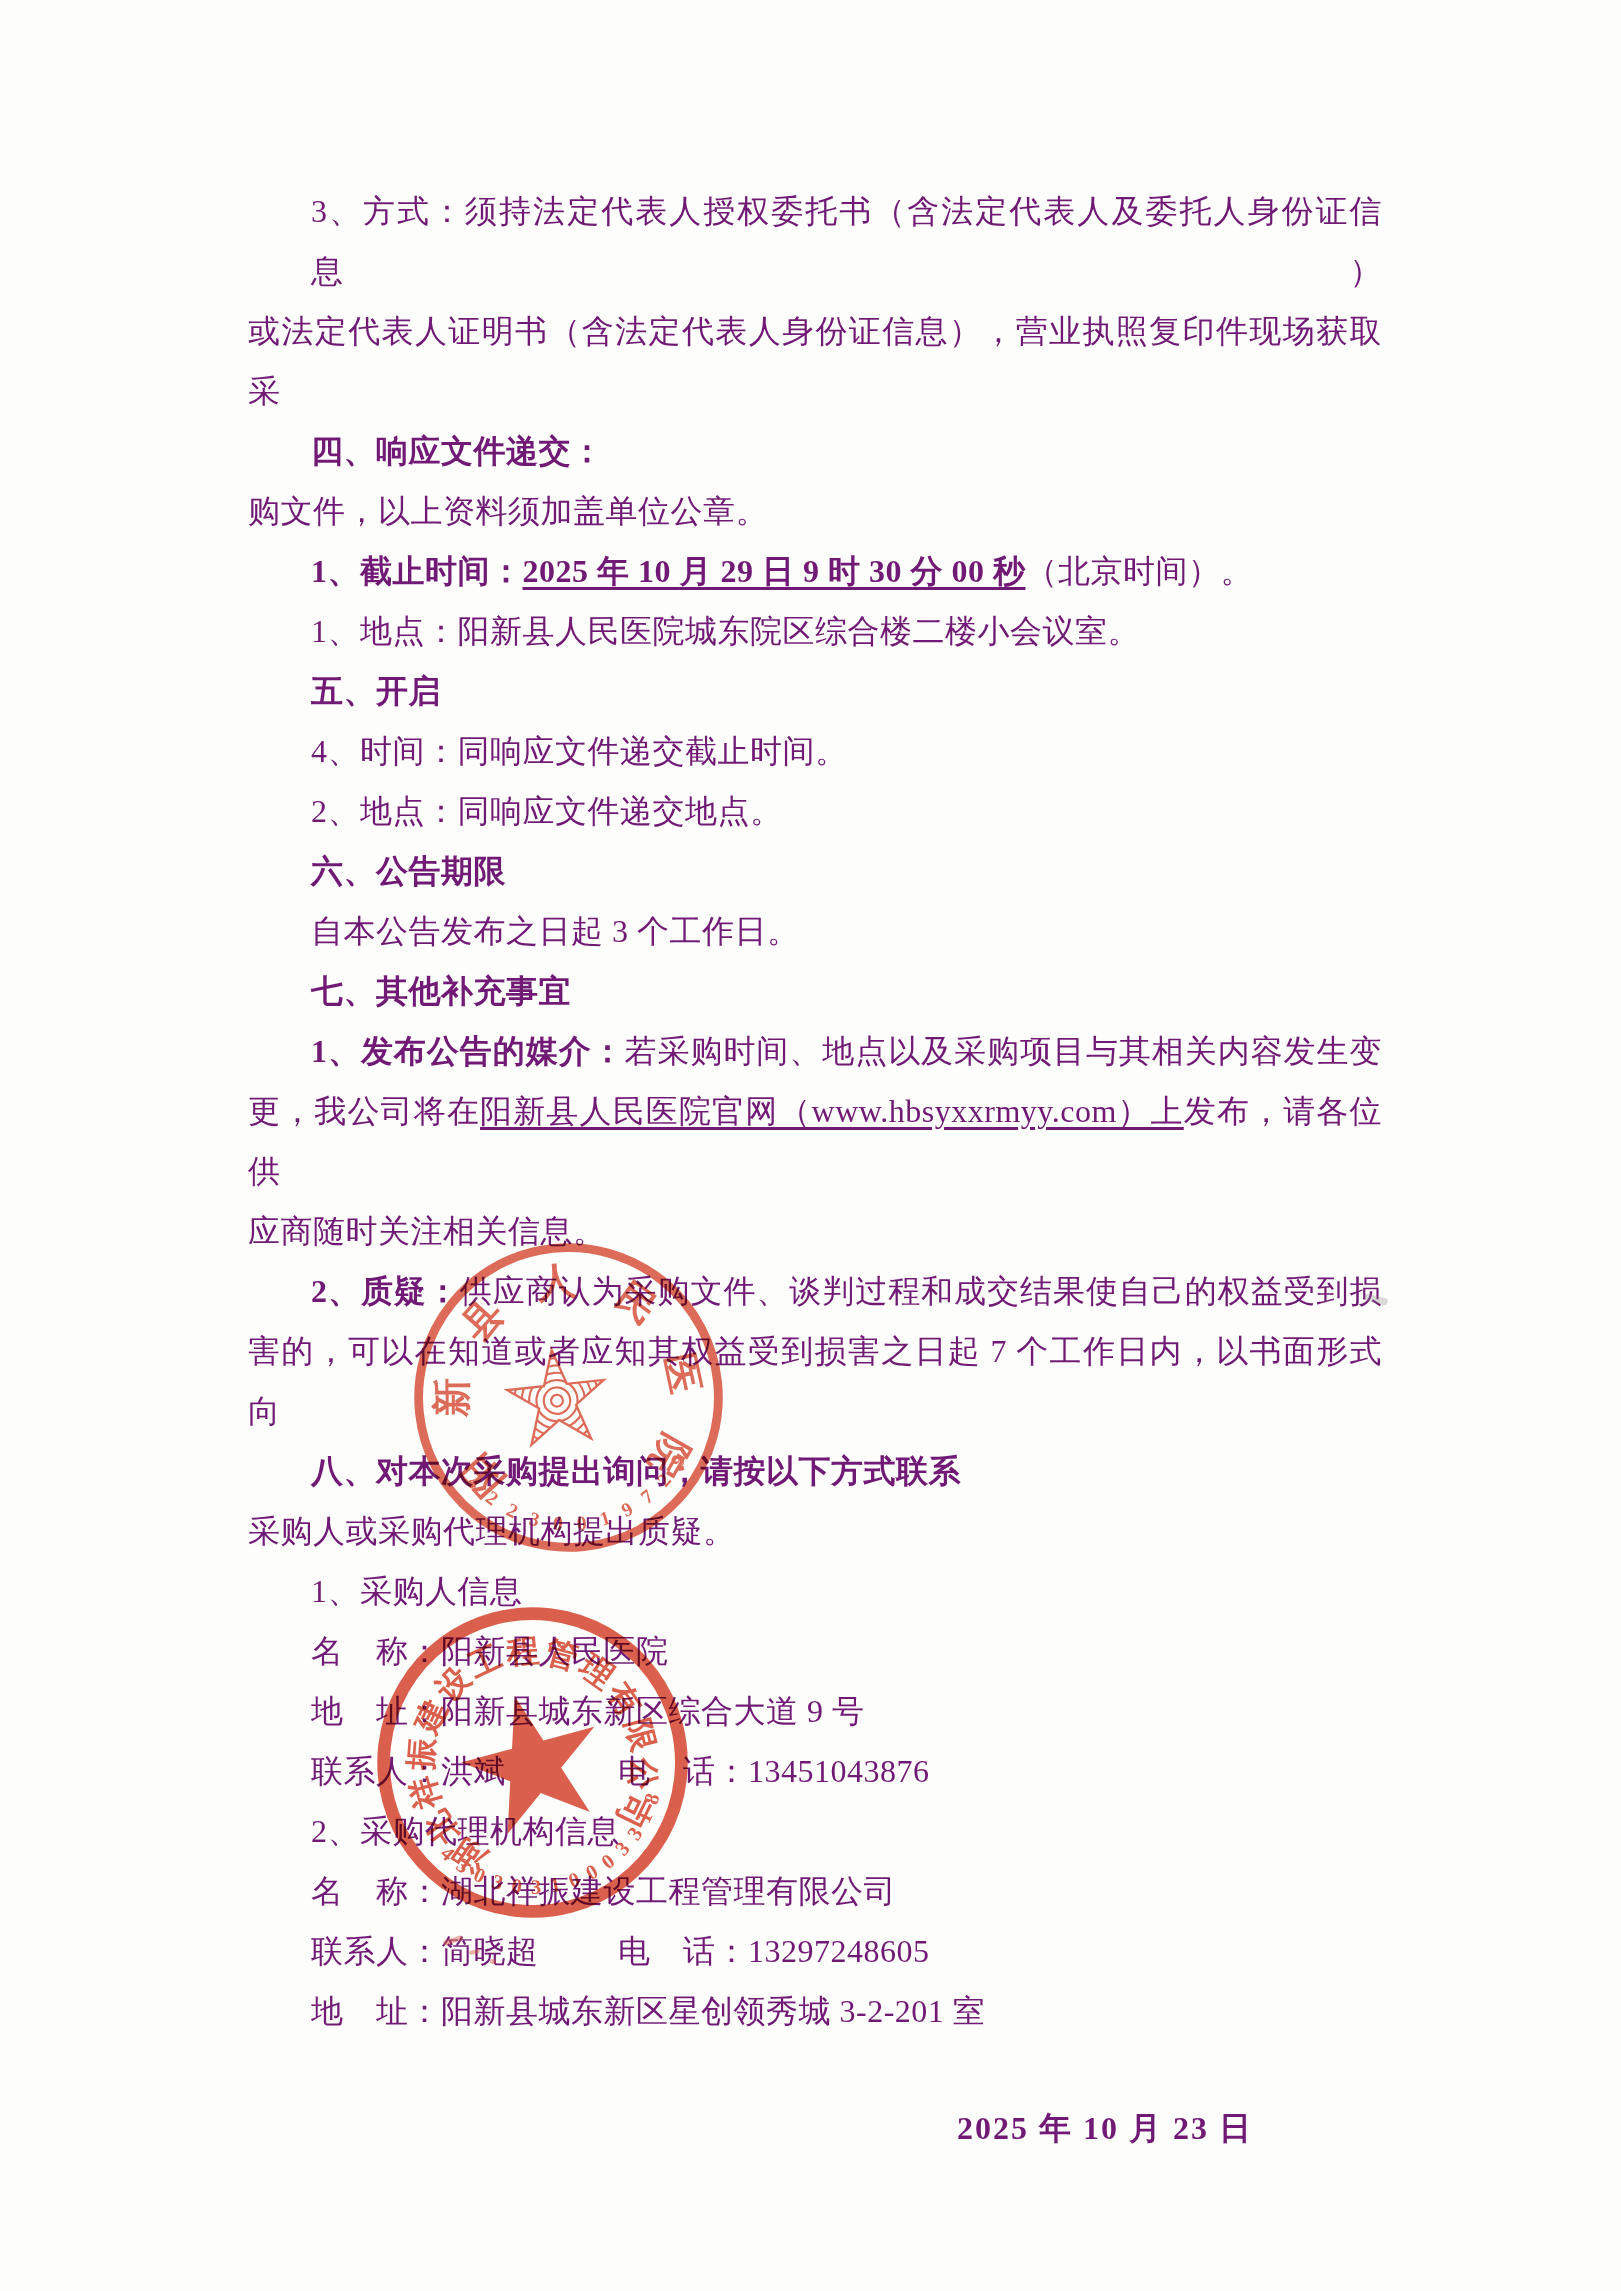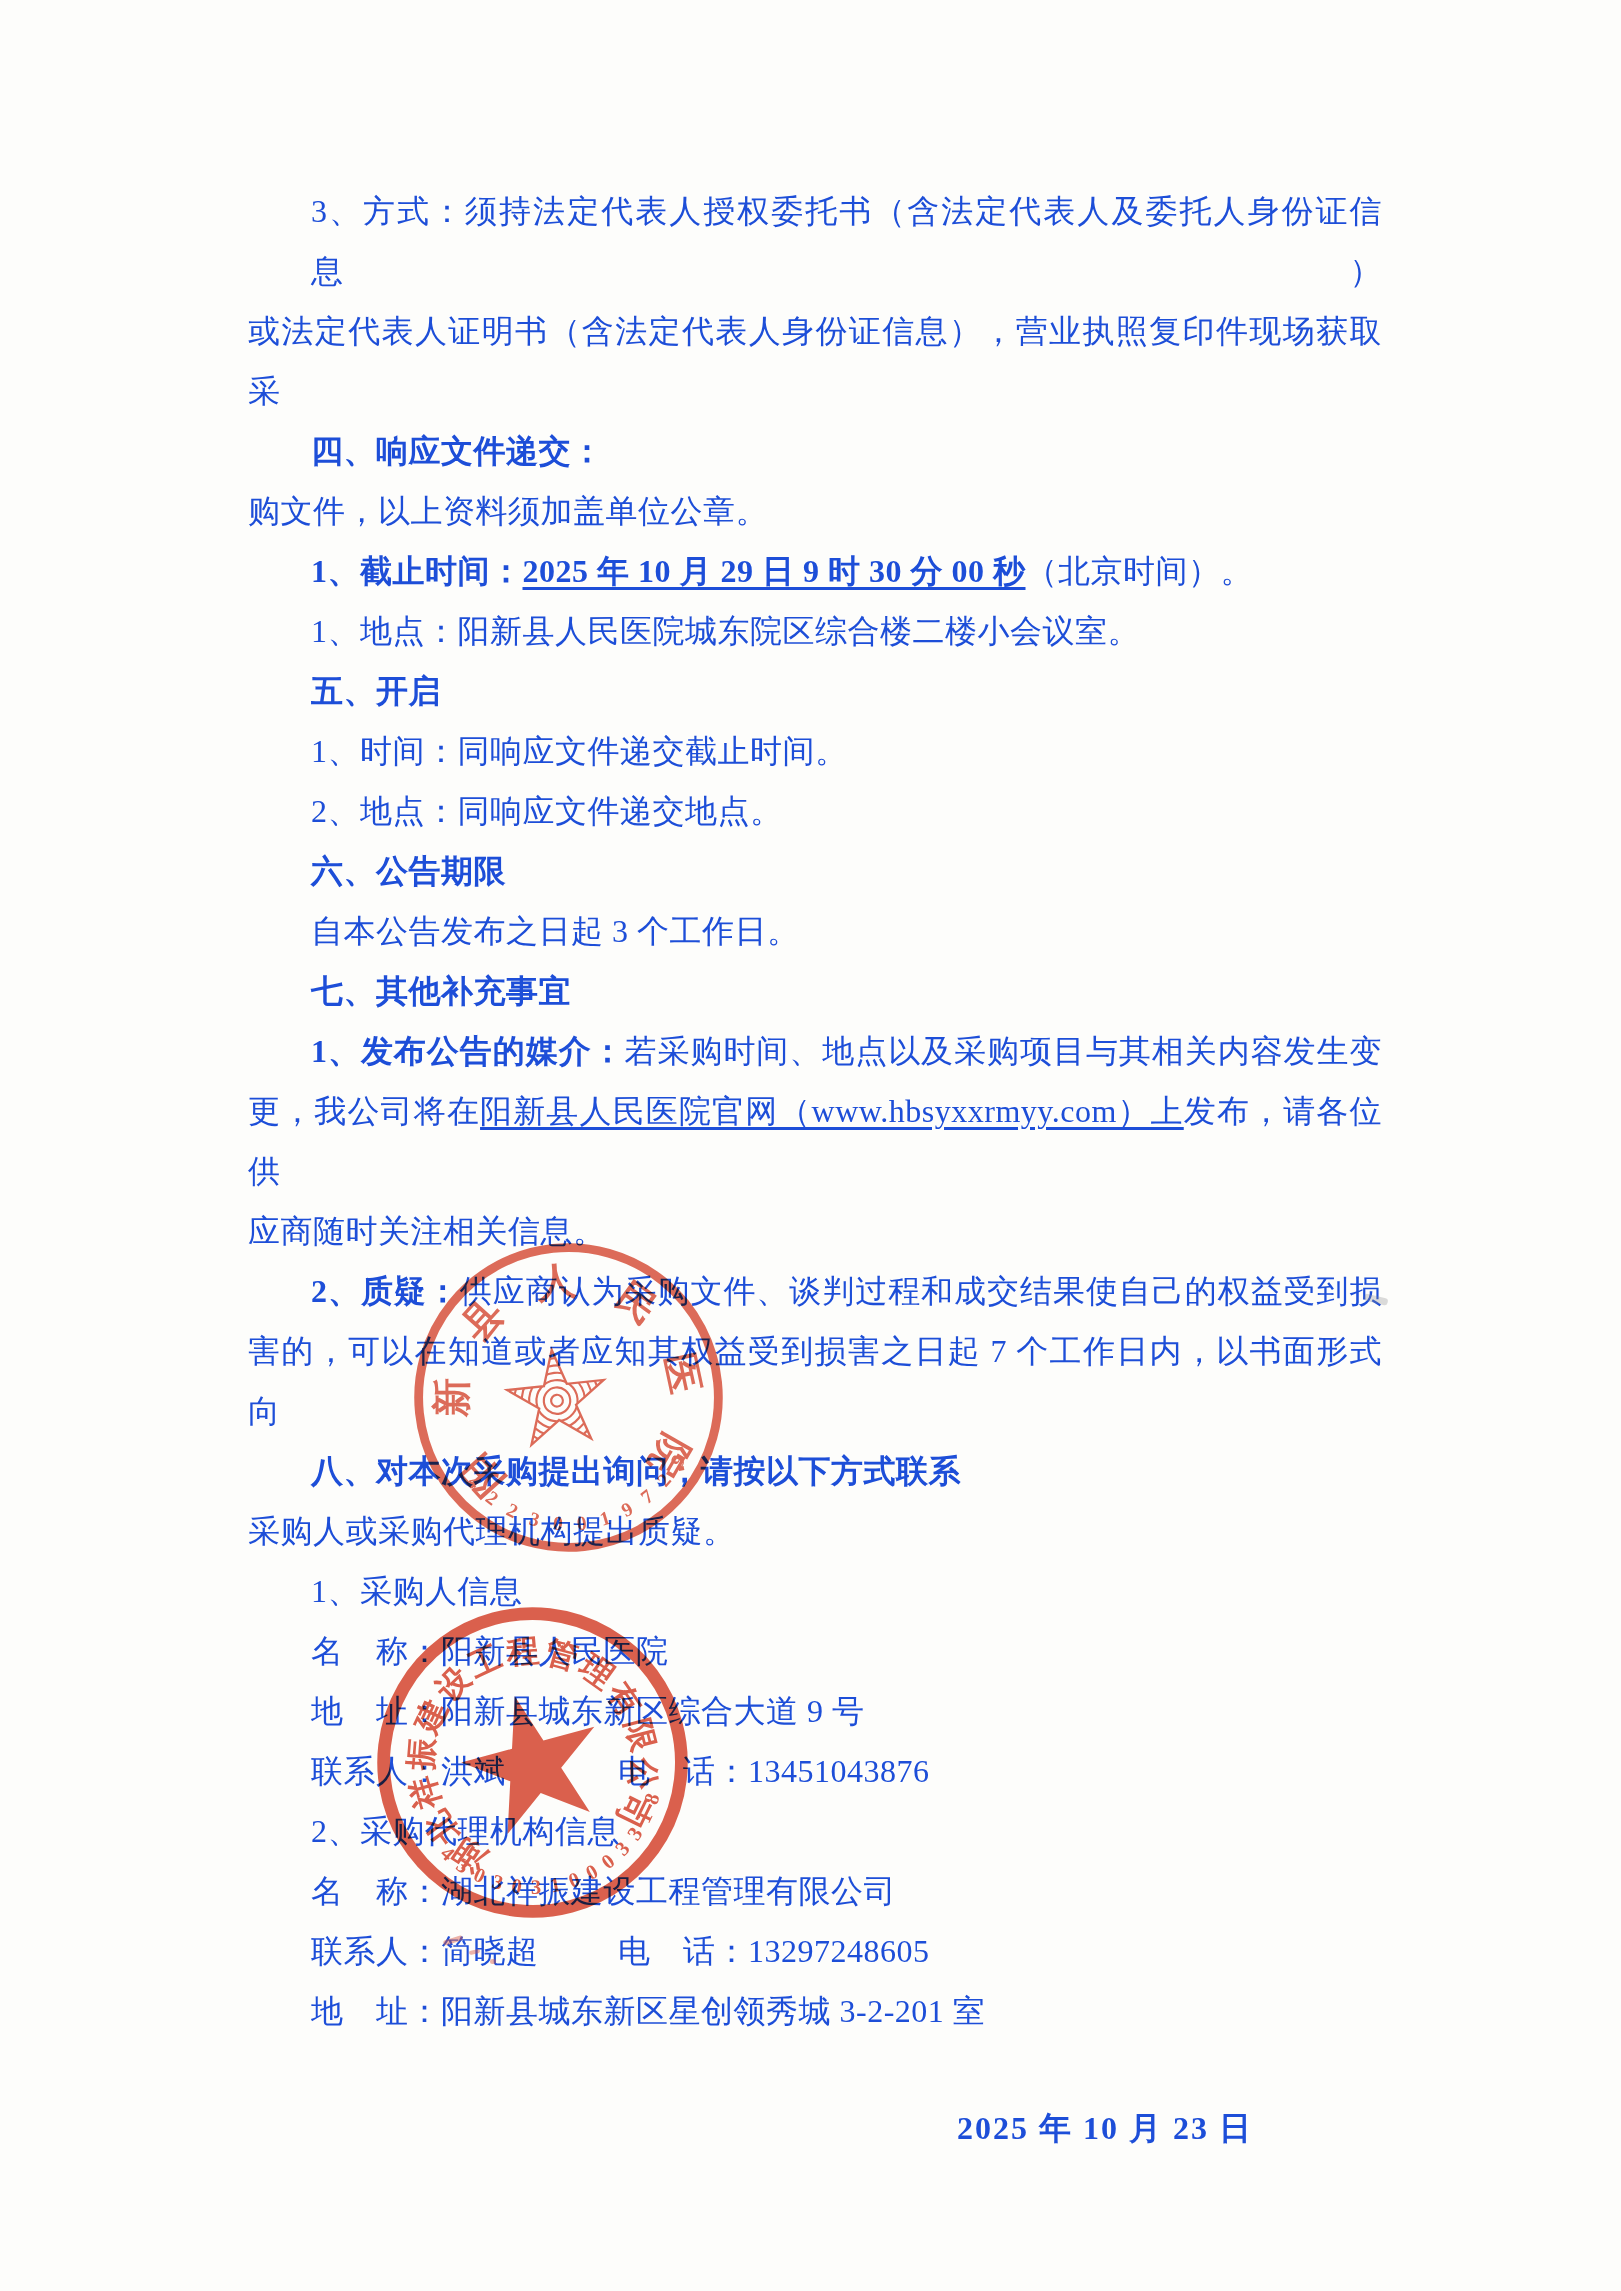--- a/index.html
+++ b/index.html
@@ -1,18 +1,18 @@
 <!DOCTYPE html>
 <html><head>
 <meta charset="utf-8">
 <style>
   html,body{margin:0;padding:0;background:#ffffff;}
   .page{
     position:relative;width:1621px;height:2292px;background:#fdfdfb;overflow:hidden;
-    font-family:"Liberation Serif","DejaVu Serif",serif;color:#1d4ed8;
+    font-family:"Liberation Serif","DejaVu Serif",serif;color:#701a75;
   }
   .doc{position:absolute;left:248px;top:181px;width:1134px;font-size:32px;line-height:60px;letter-spacing:0.5px;}
   .ln{position:relative;}
   .ind{padding-left:63px;}
   .fill{text-align:justify;text-align-last:justify;}
   .b{font-weight:bold;}
   .u{text-decoration:underline;text-underline-offset:4.9px;text-decoration-thickness:2.5px;text-align:right;}
   .contact .ph{position:absolute;left:370px;top:0;}
   .date-line{margin-top:57px;padding-left:709px;letter-spacing:2px;font-weight:bold;}
   .seal{position:absolute;mix-blend-mode:multiply;pointer-events:none;}
@@ -33,21 +33,21 @@
     <div class="ln fill">或法定代表人证明书（含法定代表人身份证信息），营业执照复印件现场获取采</div>
     <div class="ln ind b">四、响应文件递交：</div>
 
     <div class="ln">购文件，以上资料须加盖单位公章。</div>
 
     <div class="ln ind"><span class="b">1、截止时间：</span><span class="b u">2025 年 10 月 29 日 9 时 30 分 00 秒</span><span>（北京时间）。</span></div>
 
     <div class="ln ind">1、地点：阳新县人民医院城东院区综合楼二楼小会议室。</div>
 
     <div class="ln ind b">五、开启</div>
-    <div class="ln ind">1、时间：同响应文件递交截止时间。</div>
+    <div class="ln ind">4、时间：同响应文件递交截止时间。</div>
     <div class="ln ind">2、地点：同响应文件递交地点。</div>
 
     <div class="ln ind b">六、公告期限</div>
     <div class="ln ind">自本公告发布之日起 3 个工作日。</div>
 
     <div class="ln ind b">七、其他补充事宜</div>
 
     <div class="ln ind fill"><span class="b">1、发布公告的媒介：</span><span>若采购时间、地点以及采购项目与其相关内容发生变</span></div>
     <div class="ln fill"><span>更，我公司将在</span><span class="u">阳新县人民医院官网（www.hbsyxxrmyy.com）上</span><span>发布，请各位供</span></div>
     <div class="ln">应商随时关注相关信息。</div>

